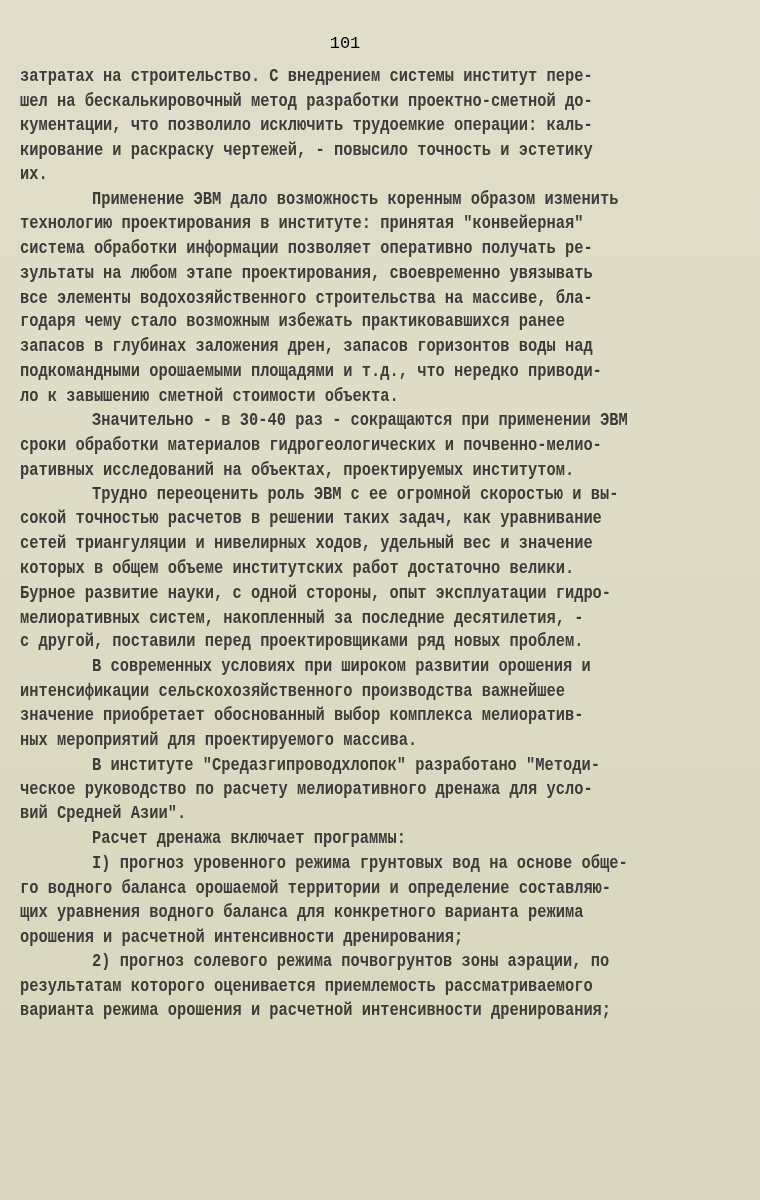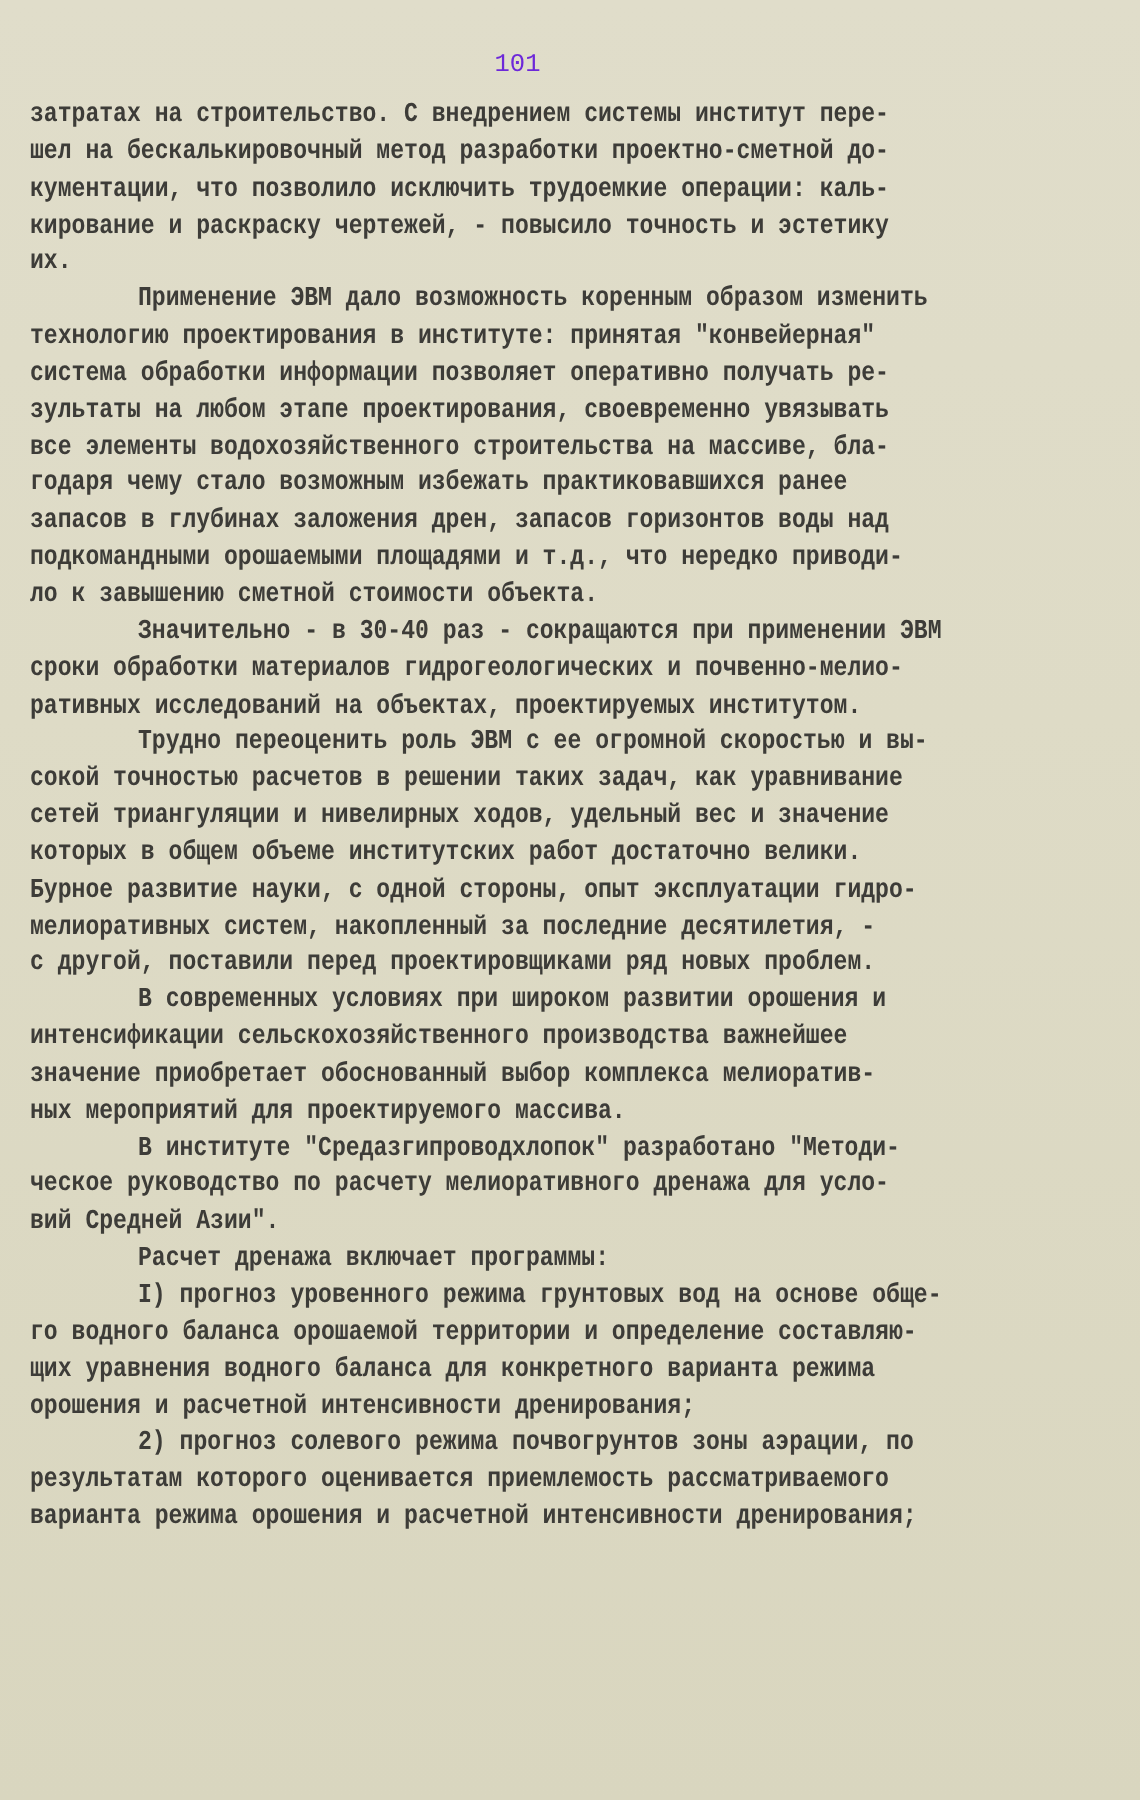--- a/index.html
+++ b/index.html
@@ -7,21 +7,21 @@
       width: 760px; height: 1200px; overflow: hidden;
       background: linear-gradient(180deg, #e0ddca 0%, #dedbc6 40%, #d9d6bf 100%);
       position: relative;
     }
     .page {
       position: absolute; left: 0; top: 0; width: 760px; height: 1200px;
     }
     .page-number {
       position: absolute; top: 34px; left: 0; width: 690px; text-align: center;
       font-family: "Liberation Mono", "DejaVu Sans Mono", monospace;
-      font-size: 17px; color: #6d28d9; letter-spacing: 0px;
+      font-size: 17px; color: #000000; letter-spacing: 0px;
     }
     .body-text {
       position: absolute; left: 20px; top: 62px; width: 700px;
       font-family: "Liberation Mono", "DejaVu Sans Mono", monospace;
       font-size: 15.4px; line-height: 24.6px; color: #3d3c38;
       transform: scaleY(1.18); transform-origin: top left;
       font-weight: bold;
     }
     .line { white-space: pre; height: 20.85px; }
     .line.indent { padding-left: 72px; }

